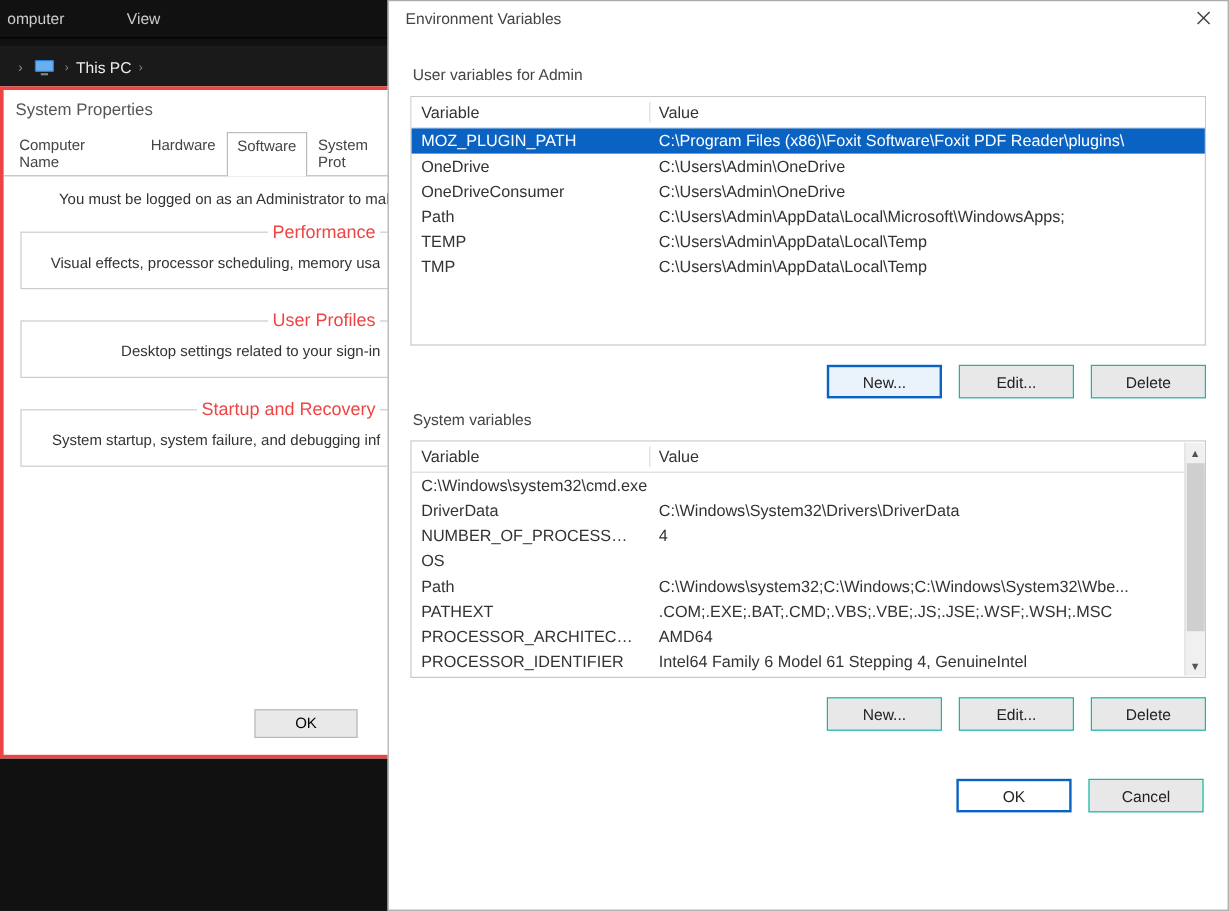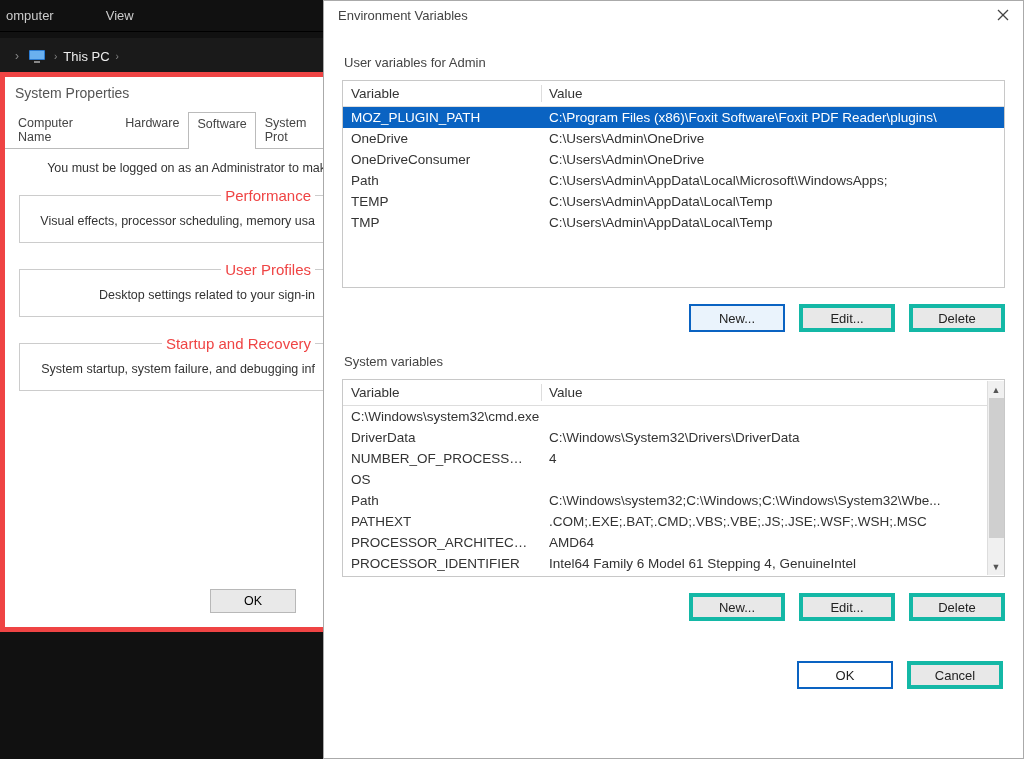--- a/index.html
+++ b/index.html
@@ -12,21 +12,21 @@
 .explorer-divider { height:1px; background:#000; }
 .explorer-addrbar { display:flex; align-items:center; height:36px; background:#1a1a1a; padding-left:6px; margin-top:6px; }
 .explorer-addrbar .nav-btn { width:22px; height:20px; display:flex; align-items:center; justify-content:center; color:#888; font-size:12px; }
 .pc-icon { width:18px; height:14px; display:inline-block; position:relative; }
 .pc-icon svg { width:18px; height:14px; }
 .breadcrumb { margin-left:8px; font-size:13px; color:#eee; display:flex; align-items:center; gap:6px; }
 .breadcrumb .chev { color:#888; font-size:10px; }
 .explorer-body { background:#111; height:680px; }
 
 
-.sysprops { position:absolute; left:0; top:72px; width:345px; height:560px; background:#fff; color:#222; border:5px solid #ef4444; }
+.sysprops { position:absolute; left:0; top:72px; width:345px; height:560px; background:#fff; color:#222; border:3px solid #ef4444; }
 .sysprops .title { font-size:14px; color:#555; padding:8px 10px 10px 10px; }
 .sysprops .tabs { display:flex; border-bottom:1px solid #bbb; font-size:12.5px; padding-left:4px; }
 .sysprops .tabs .tab { padding:4px 8px; border:1px solid transparent; border-bottom:none; color:#444; cursor:default; }
 .sysprops .tabs .tab.active { border-color:#bbb; background:#fff; position:relative; top:1px; }
 .sysprops .body { padding:12px 14px; font-size:12.5px; color:#333;text-align:right; }
 .sysprops .note { margin-bottom:12px; white-space:nowrap; overflow:hidden; }
 .sysprops fieldset { border:1px solid #ccc; padding:10px 10px 14px 10px; margin-bottom:18px; }
 .sysprops legend { font-size:15px; color:#ef4444; padding:0 4px; }
 .sysprops .fs-text { white-space:nowrap; overflow:hidden; }
 .sysprops .dlg-buttons { position:absolute; bottom:14px; right:44px; display:flex; gap:10px; }
@@ -48,21 +48,21 @@
 .envdlg .row.sel { background:#0a63c2; color:#fff; }
 .envdlg .col-var { width:198px; flex:0 0 198px; }
 .envdlg .col-val { flex:1 1 auto; }
 .envdlg .user-list { height:208px; }
 .envdlg .sys-wrap { position:relative; }
 .envdlg .sys-list { height:198px; overflow:hidden; }
 .envdlg .scrollbar { position:absolute; right:0; top:1px; bottom:1px; width:17px; background:#f0f0f0; border-left:1px solid #ddd; display:flex; flex-direction:column; justify-content:space-between; align-items:center; }
 .envdlg .scrollbar .arrow { width:17px; height:17px; display:flex; align-items:center; justify-content:center; font-size:9px; color:#555; }
 .envdlg .scrollbar .thumb { position:absolute; top:17px; width:15px; left:1px; height:140px; background:#cfcfcf; }
 .envdlg .btnrow { display:flex; justify-content:flex-end; gap:14px; margin-top:16px; }
-.envdlg button.std { width:96px; height:28px; font-size:13px; background:#e8e8e8; border:4px solid #14b8a6; color:#222; }
+.envdlg button.std { width:96px; height:28px; font-size:13px; background:#e8e8e8; border:1px solid #14b8a6; color:#222; }
 .envdlg button.focus { border:2px solid #0a63c2; background:#eaf3fc; }
 .envdlg button.primary { border:2px solid #0a63c2; background:#fff; }
 .envdlg .footer { display:flex; justify-content:flex-end; gap:14px; margin-top:40px; padding-right:2px; }
 </style>
 </head>
 <body>
 
 <div class="explorer">
   <div class="explorer-tabs">
     <span>omputer</span>
@@ -159,21 +159,21 @@
             <div class="cell col-val">C:\Users\Admin\AppData\Local\Temp</div>
           </div>
         </div>
     </div>
     <div class="btnrow">
       <button class="std focus">New...</button>
       <button class="std">Edit...</button>
       <button class="std">Delete</button>
     </div>
 
-    <div class="group-label" style="margin-top:22px">System variables</div>
+    <div class="group-label" style="margin-top:10px">System variables</div>
     <div class="sys-wrap">
       <div class="listbox sys-list">
         <div class="listhdr">
           <div class="col col-var">Variable</div>
           <div class="col col-val">Value</div>
         </div>
         <div id="sys-rows">
             <div class="row">
               <div class="cell col-val" style="padding-right: 20px;">C:\Windows\system32\cmd.exe</div>
             </div>

